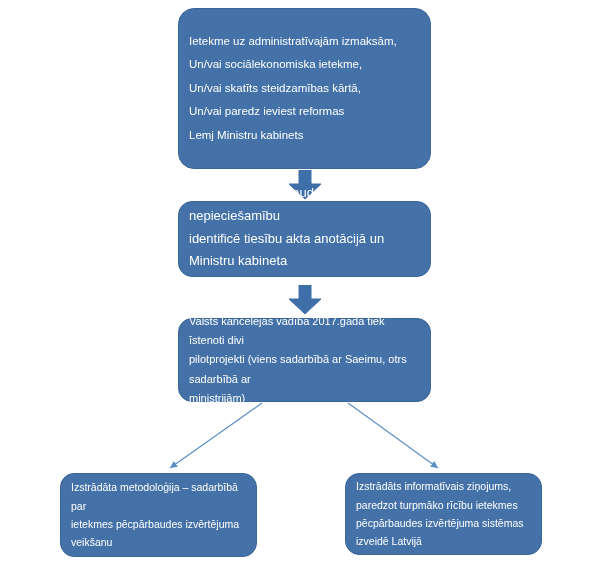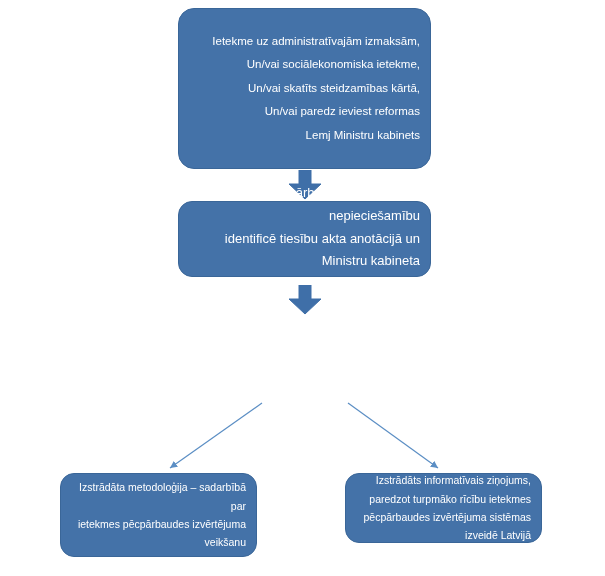--- a/index.html
+++ b/index.html
@@ -24,21 +24,21 @@
   .node {
     position: absolute;
     box-sizing: border-box;
     background: #4472a8;
     border: 1px solid #3a6698;
     border-radius: 14px;
     color: #ffffff;
     display: flex;
     align-items: center;
     justify-content: center;
-    text-align: right;
+    text-align: left;
     padding: 6px 10px;
   }
   .node .node-text {
     display: block;
     width: 100%;
     line-height: 1.55;
     white-space: pre-line;
   }
   #node-1 {
     left: 178px;
@@ -70,21 +70,21 @@
     top: 473px;
     width: 197px;
     height: 84px;
     font-size: 10.5px;
   }
   #node-4 .node-text { line-height: 1.75; }
   #node-5 {
     left: 345px;
     top: 473px;
     width: 197px;
-    height: 70px;
+    height: 82px;
     font-size: 10.5px;
   }
   #node-5 .node-text { line-height: 1.75; }
 
   .arrow-fat {
     position: absolute;
     width: 34px;
     height: 30px;
   }
   #arrow-1 { left: 288px; top: 170px; }
@@ -129,20 +129,25 @@
   <div class="node" id="node-2">
     <span class="node-text">Ietekmes pēcpārbaudes izvērtējuma nepieciešamību
 identificē tiesību akta anotācijā un Ministru kabineta
 protokollēmumā</span>
   </div>
 
   <svg class="arrow-fat" id="arrow-2" viewBox="0 0 34 30" xmlns="http://www.w3.org/2000/svg">
     <polygon points="11,0 23,0 23,14 33,14 17,29 1,14 11,14" fill="#3f6fa8" stroke="#3f6fa8" stroke-width="1"></polygon>
   </svg>
 
+  <div class="node" id="node-3">
+    <span class="node-text">Valsts kancelejas vadībā 2017.gadā tiek īstenoti divi
+pilotprojekti (viens sadarbībā ar Saeimu, otrs sadarbībā ar
+ministrijām)</span>
+  </div>
 
   <div class="node" id="node-4">
     <span class="node-text">Izstrādāta metodoloģija – sadarbībā par
 ietekmes pēcpārbaudes izvērtējuma
 veikšanu</span>
   </div>
 
   <div class="node" id="node-5">
     <span class="node-text">Izstrādāts informatīvais ziņojums,
 paredzot turpmāko rīcību ietekmes

